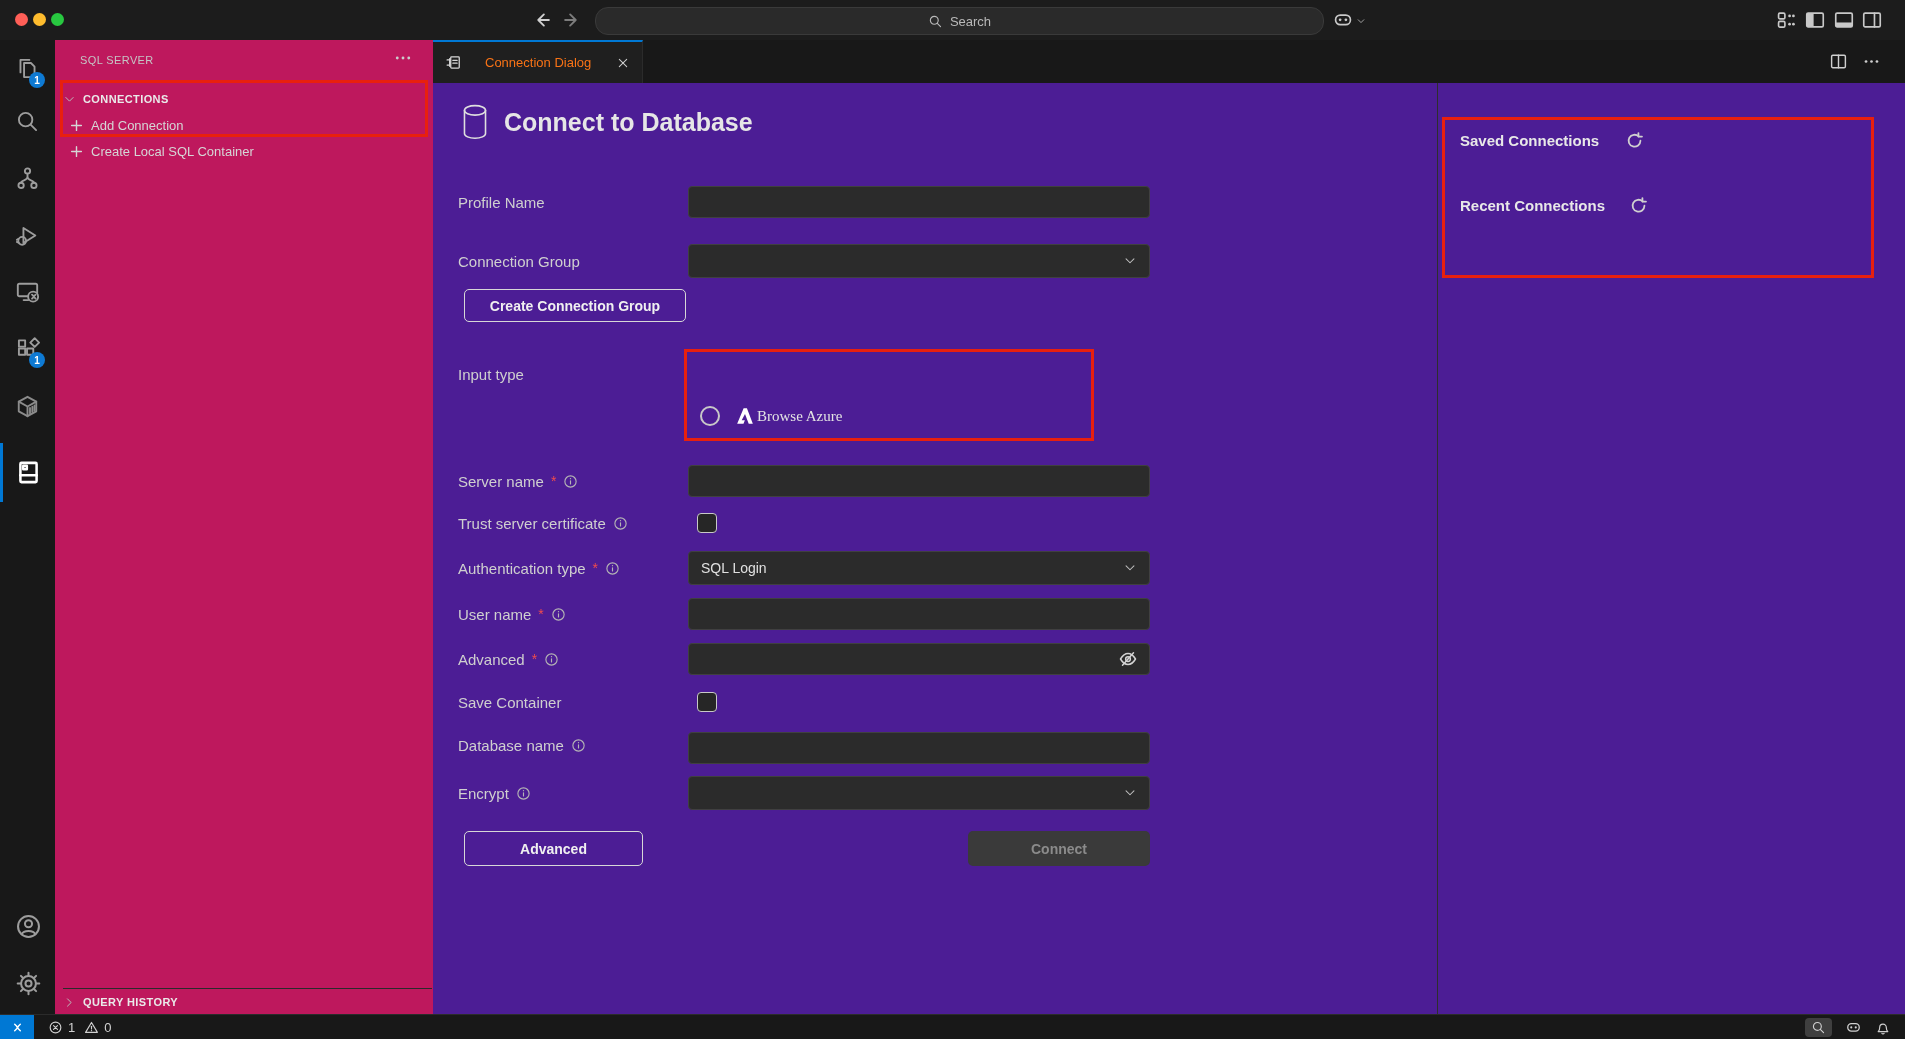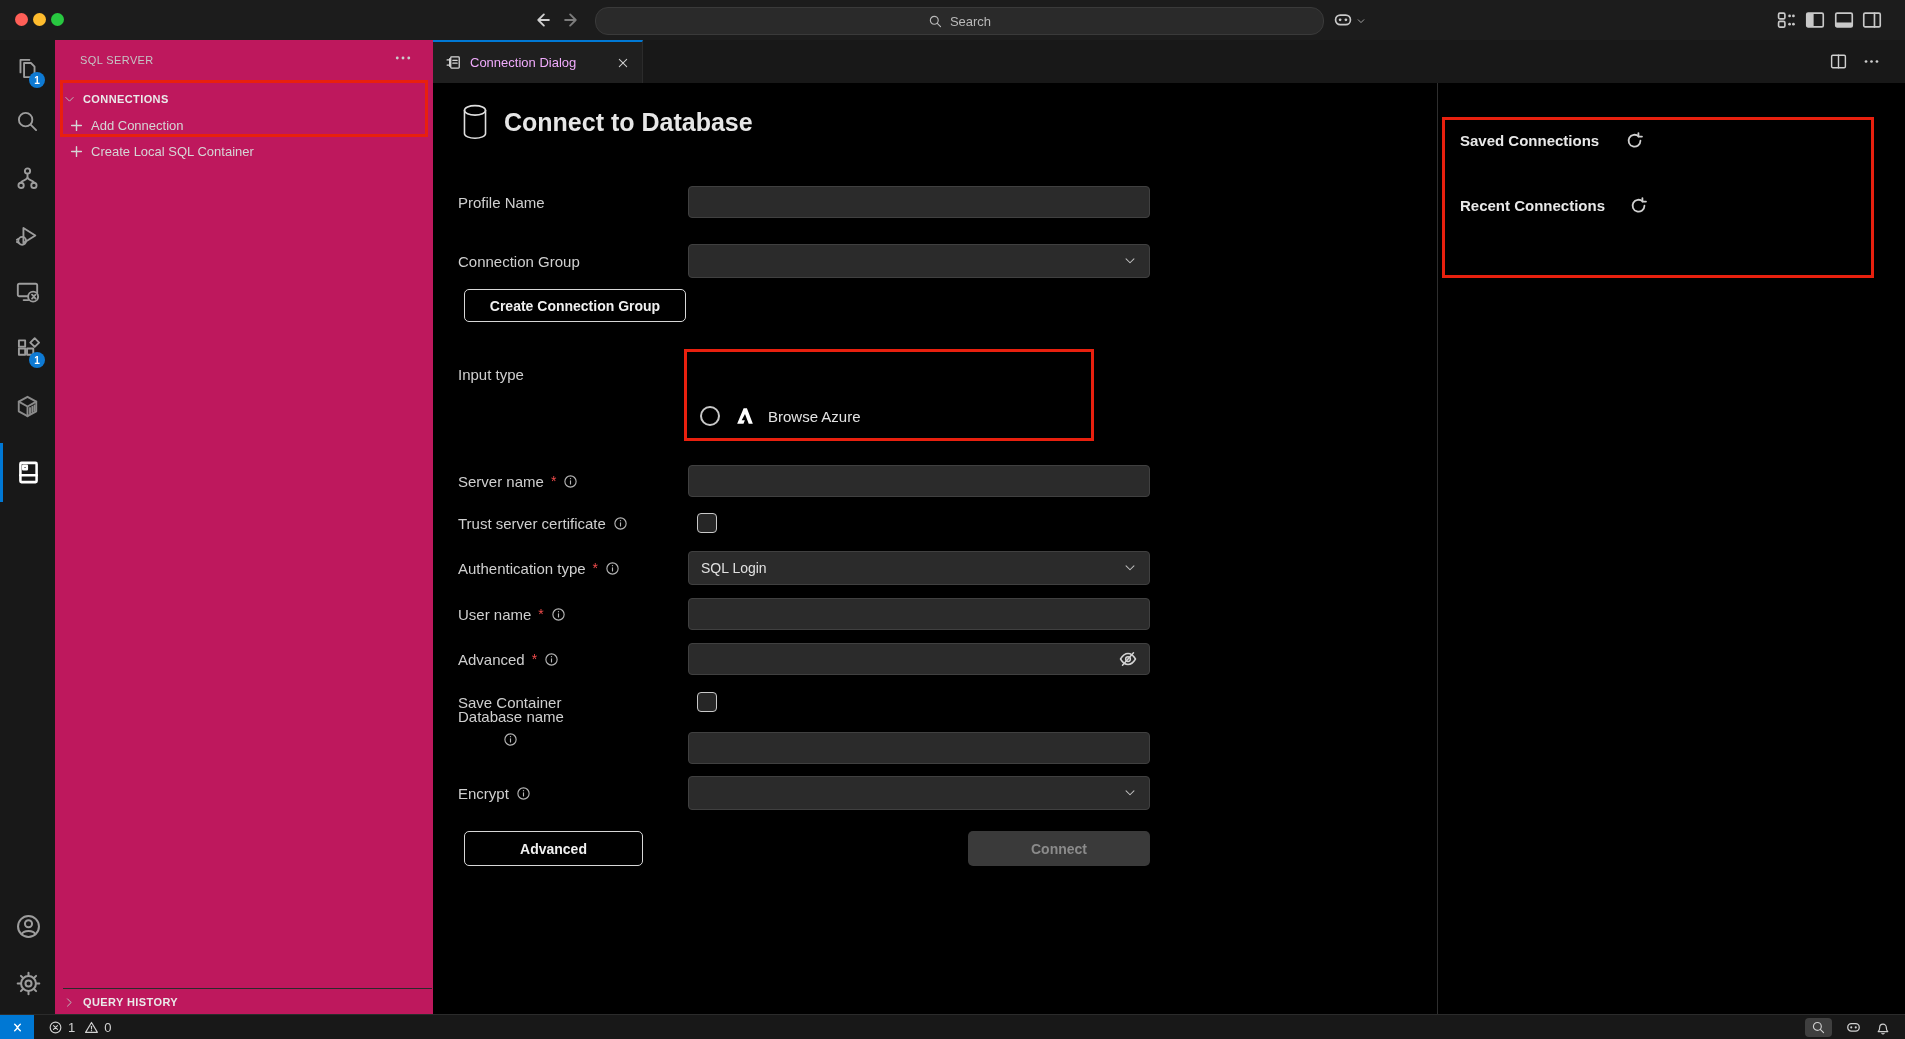--- a/index.html
+++ b/index.html
@@ -22,22 +22,22 @@
          display:flex;align-items:center;justify-content:center;font-weight:bold;}
   
   .sidebar{left:55px;top:40px;width:378px;height:974px;background:#be185d;border-right:6px solid #0369a1;}
   .sbtitle{left:25px;top:14px;font-size:11px;color:#c5c5c5;letter-spacing:.4px;}
   .sbrow{display:flex;align-items:center;gap:7px;font-size:13px;color:#d6d6d6;}
   .secthead{font-size:11px;font-weight:bold;color:#eaeaea;letter-spacing:.4px;}
   
   .tabbar{left:433px;top:40px;width:1472px;height:43px;background:#181818;border-bottom:1px solid #252525;}
   .tab{left:0;top:0;width:210px;height:43px;background:#1f1f1f;border-top:2px solid #0078d4;
        border-right:1px solid #2b2b2b;display:flex;align-items:center;gap:8px;padding:0 12px;box-sizing:border-box;}
-  .tablabel{font-size:13px;color:#f0abfc;flex:1;}
-  .editor{left:433px;top:83px;width:1472px;height:931px;background:#000000;}
+  .tablabel{font-size:13px;color:#f97316;flex:1;margin-left:15px;}
+  .editor{left:433px;top:83px;width:1472px;height:931px;background:#4c1d95;}
   .divider-right{left:1004px;top:0;width:0;height:931px;border-left:1px solid #2e2e2e;}
   .h1{font-size:25px;font-weight:bold;color:#e6e6e6;}
   .flabel{display:flex;align-items:center;gap:7px;font-size:15px;color:#cfcfcf;height:20px;}
   .req{color:#f14c4c;font-size:14px;}
   .input,.select{left:255px;width:462px;height:32px;background:#2b2b2b;border:1px solid #404040;border-radius:4px;box-sizing:border-box;}
   .select{display:flex;align-items:center;justify-content:space-between;padding:0 12px;font-size:14px;color:#e0e0e0;}
   .checkbox{left:264px;width:20px;height:20px;background:#262626;border:1px solid #c8c8c8;border-radius:4px;box-sizing:border-box;}
   .btn-outline{border:1px solid #d7d7d7;border-radius:5px;background:transparent;color:#f0f0f0;
                font-weight:bold;font-size:14px;display:flex;align-items:center;justify-content:center;box-sizing:border-box;}
   .btn-disabled{background:#3a3a3a;border-radius:5px;color:#8b8b8b;font-weight:bold;font-size:14px;
@@ -329,21 +329,21 @@
     </div>
 
 
     <div class="abs" style="left:267px;top:322px;display:flex;align-items:center;">
       <span class="radio unsel"></span>
       <span style="margin-left:13px;">
         <svg width="24" height="22" viewBox="0 0 16 16">
             <path fill="#ffffff" d="M9.4 2.4l4.3 11.2h-3L8 6.5l-2.4 4.6h2.3l-1 2.5H2.3L7 2.4h2.4z"></path>
           </svg>
       </span>
-      <span style="margin-left:11px;font-size:15px;color:#e3e3e3;">Browse Azure</span>
+      <span style="font-size:15px;color:#e3e3e3;font-family:Liberation Serif, serif;">Browse Azure</span>
     </div>
 
     <div class="abs flabel" style="left:25px;top:388px;">
       <span>Server name</span>
       <span class="req">*</span>
       <span style="color:#b5b5b5;">
         <svg class="ic" width="15" height="15" viewBox="0 0 16 16">
             <circle cx="8" cy="8" r="6"></circle>
             <path d="M8 7.2v3.4"></path>
             <circle cx="8" cy="5" r="0.7" fill="currentColor" stroke="none"></circle>
@@ -415,21 +415,21 @@
           <circle cx="8" cy="8" r="1.9"></circle>
           <path d="M3.6 13 12.4 3"></path>
         </svg>
     </div>
 
     <div class="abs flabel" style="left:25px;top:609px;">
       <span>Save Container</span>
     </div>
     <div class="abs checkbox" style="top:609px;"></div>
 
-    <div class="abs flabel" style="left:25px;top:625px;flex-direction:column;">
+    <div class="abs flabel" style="left:25px;top:652px;">
       <span>Database name</span>
       <span style="color:#b5b5b5;">
         <svg class="ic" width="15" height="15" viewBox="0 0 16 16">
             <circle cx="8" cy="8" r="6"></circle>
             <path d="M8 7.2v3.4"></path>
             <circle cx="8" cy="5" r="0.7" fill="currentColor" stroke="none"></circle>
           </svg>
       </span>
     </div>
     <div class="abs input" style="top:649px;"></div>

